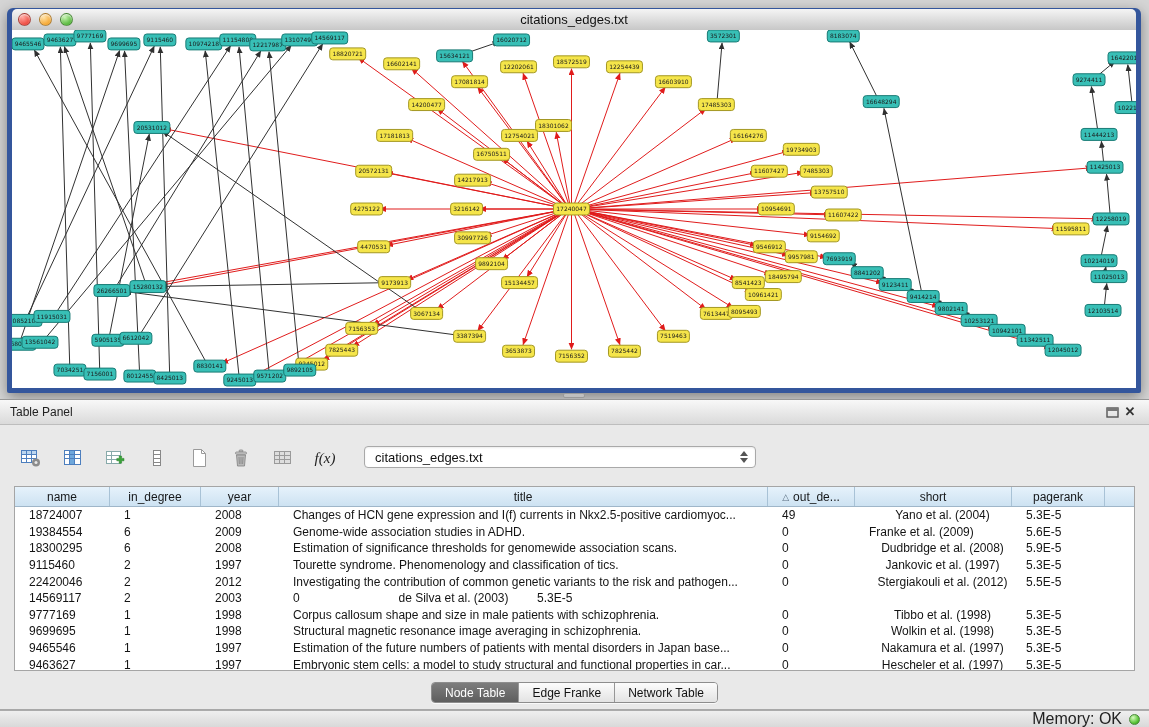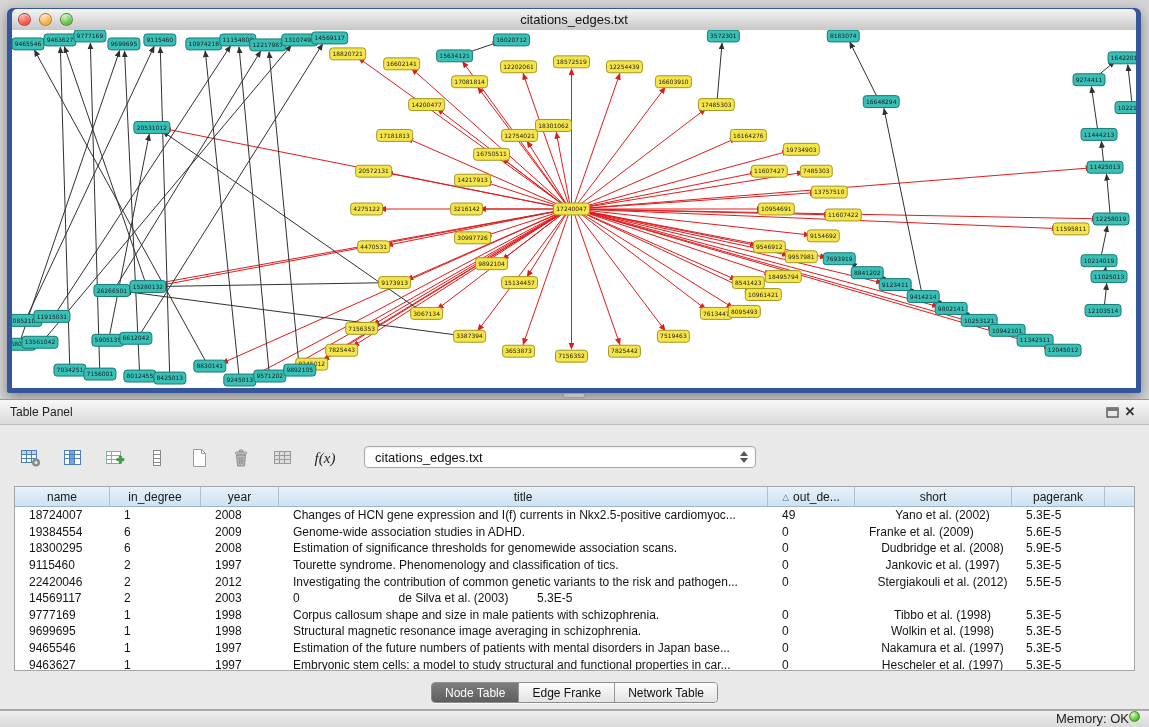--- a/index.html
+++ b/index.html
@@ -81,22 +81,22 @@
   .seg{
     padding:0 13px;font-size:12px;display:flex;align-items:center;
     background:linear-gradient(#fcfcfc,#e3e3e3);border-right:1px solid #979797;color:#111;
   }
   .seg:last-child{border-right:none;}
   .seg.active{background:linear-gradient(#7d7d7d,#5e5e5e);color:#fff;}
   
   .statusbar{
     position:absolute;left:0;bottom:0;width:1149px;height:17px;
     background:linear-gradient(#efefef,#d9d9d9);border-top:1px solid #ababab;
-    display:flex;justify-content:flex-end;
-    padding-right:9px;box-sizing:border-box;font-size:13px;color:#222;
+    display:flex;align-items:center;justify-content:flex-end;gap:7px;
+    padding-right:9px;box-sizing:border-box;font-size:16px;color:#222;
   }
   .memdot{width:11px;height:11px;border-radius:50%;border:1px solid #4c8a3c;box-sizing:border-box;
     background:radial-gradient(circle at 35% 30%,#d8fbc0,#54c131 65%,#2f8c1b);}
 </style>
 </head>
 <body>
 
 <div class="window">
   <div class="titlebar">
     <div class="traffic">
@@ -735,21 +735,21 @@
         </div>
         <div class="th filler"></div>
       </div>
     <div class="tbody">
         <div class="trow">
           <div class="cell" style="width: 95px; text-align: left;">18724007</div>
           <div class="cell" style="width: 91px; text-align: left;">1</div>
           <div class="cell" style="width: 78px; text-align: left;">2008</div>
           <div class="cell" style="width: 489px; text-align: left;">Changes of HCN gene expression and I(f) currents in Nkx2.5-positive cardiomyoc...</div>
           <div class="cell" style="width: 87px; text-align: left;">49</div>
-          <div class="cell" style="width: 157px; text-align: center;">Yano et al. (2002)</div>
+          <div class="cell" style="width: 157px; text-align: center;">Yano et al. (2004)</div>
           <div class="cell" style="width: 93px; text-align: left;">5.3E-5</div>
         </div>
         <div class="trow">
           <div class="cell" style="width: 95px; text-align: left;">19384554</div>
           <div class="cell" style="width: 91px; text-align: left;">6</div>
           <div class="cell" style="width: 78px; text-align: left;">2009</div>
           <div class="cell" style="width: 489px; text-align: left;">Genome-wide association studies in ADHD.</div>
           <div class="cell" style="width: 87px; text-align: left;">0</div>
           <div class="cell" style="width: 157px; text-align: left;">Franke et al. (2009)</div>
           <div class="cell" style="width: 93px; text-align: left;">5.6E-5</div>

